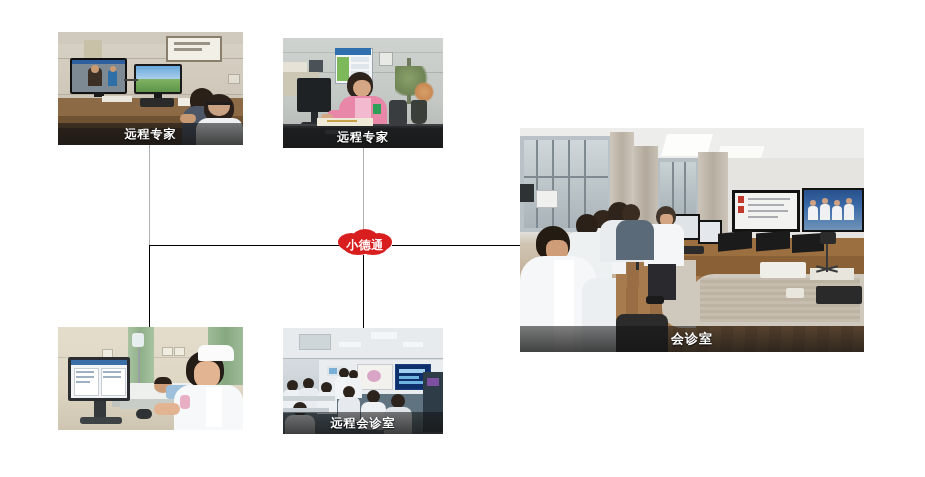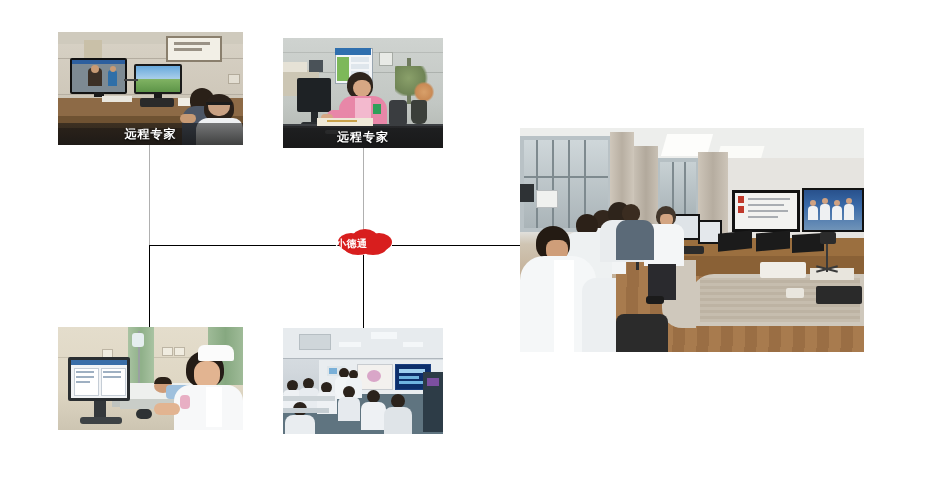--- a/index.html
+++ b/index.html
@@ -64,22 +64,23 @@
     position: absolute;
     width: 58px;
     height: 29px;
     z-index: 5;
   }
   .cloud-node svg { position: absolute; inset: 0; }
   .cloud-label {
     position: absolute;
     left: 0; right: 0;
     top: 9px;
+    text-align: center;
     color: #ffffff;
-    font-size: 10px;
+    font-size: 12px;
     font-weight: bold;
     letter-spacing: 0.5px;
     z-index: 2;
     white-space: nowrap;
   }
 </style>
 </head>
 <body>
 
 <div id="canvas">
@@ -302,20 +303,21 @@
       <div class="r" style="left:101px; top:79px; width:28px; height:27px; background:#dfe4e8; border-radius:8px 8px 0 0;"></div>
       <div class="r" style="left:10px; top:74px; width:14px; height:14px; background:#2b231c; border-radius:50%;"></div>
       <div class="r" style="left:2px; top:87px; width:30px; height:19px; background:#e9edf0; border-radius:8px 8px 0 0;"></div>
 
       <div class="r" style="left:0; top:68px; width:52px; height:5px; background:#cdd4d8;"></div>
       <div class="r" style="left:0; top:80px; width:46px; height:5px; background:#c6ced3;"></div>
 
       <div class="r" style="left:140px; top:44px; width:20px; height:60px; background:#2d3c47;"></div>
       <div class="r" style="left:144px; top:50px; width:12px; height:8px; background:#7c4fa0;"></div>
     </div>
+    <div class="caption">远程会诊室</div>
   </div>
 
   <div class="photo big" style="left:520px; top:128px; width:344px; height:224px;">
     <div class="scene">
 
       <div class="r" style="inset:0; background:linear-gradient(to bottom,#e8e8e6 0%,#e2e2df 46%,#cfc4b2 52%,#a9825a 100%);"></div>
 
       <div class="r" style="left:0; top:0; width:344px; height:44px; background:#edeeec;"></div>
       <div class="r" style="left:144px; top:6px; width:46px; height:22px; background:#fdfdfb; transform:skewX(-16deg);"></div>
       <div class="r" style="left:198px; top:18px; width:44px; height:18px; background:#fbfbf8; transform:skewX(-16deg);"></div>
@@ -408,15 +410,16 @@
       <div class="r" style="left:16px; top:98px; width:34px; height:34px; background:#241b13; border-radius:50% 50% 42% 42%;"></div>
       <div class="r" style="left:26px; top:112px; width:22px; height:22px; background:#cf9e79; border-radius:8px 8px 11px 11px;"></div>
       <div class="r" style="left:0px; top:128px; width:76px; height:96px; background:#f5f7f8; border-radius:24px 24px 0 0;"></div>
       <div class="r" style="left:34px; top:132px; width:20px; height:92px; background:#ffffff;"></div>
       <div class="r" style="left:62px; top:150px; width:34px; height:74px; background:#eceff1; border-radius:14px 0 0 0;"></div>
 
       <div class="r" style="left:96px; top:186px; width:52px; height:38px; background:#2b2b2b; border-radius:8px 8px 0 0;"></div>
       <div class="r" style="left:0px; top:56px; width:14px; height:18px; background:#2e3235;"></div>
       <div class="r" style="left:16px; top:62px; width:20px; height:16px; background:#f0f1ef; border:1px solid #b9bdbf;"></div>
     </div>
+    <div class="caption">会诊室</div>
   </div>
 
 </div>
 
 </body></html>

